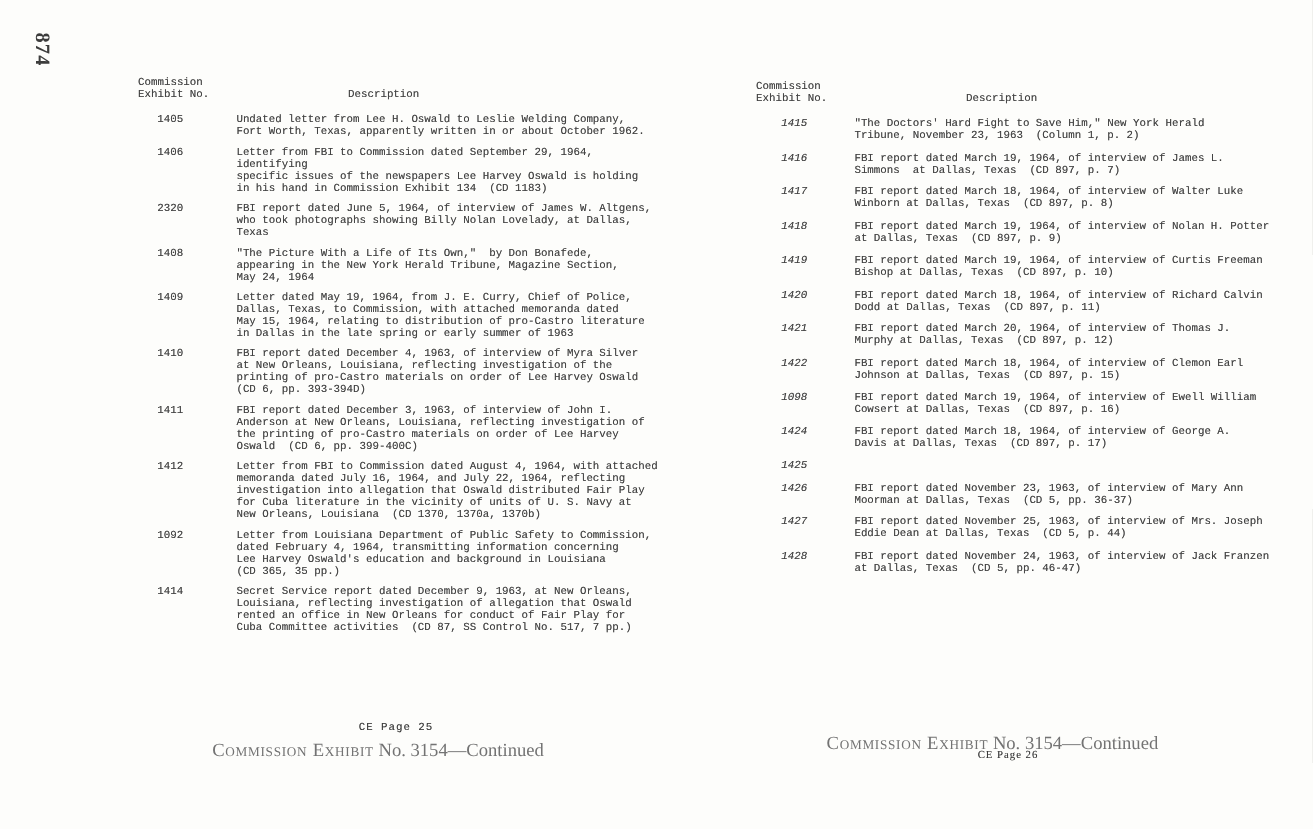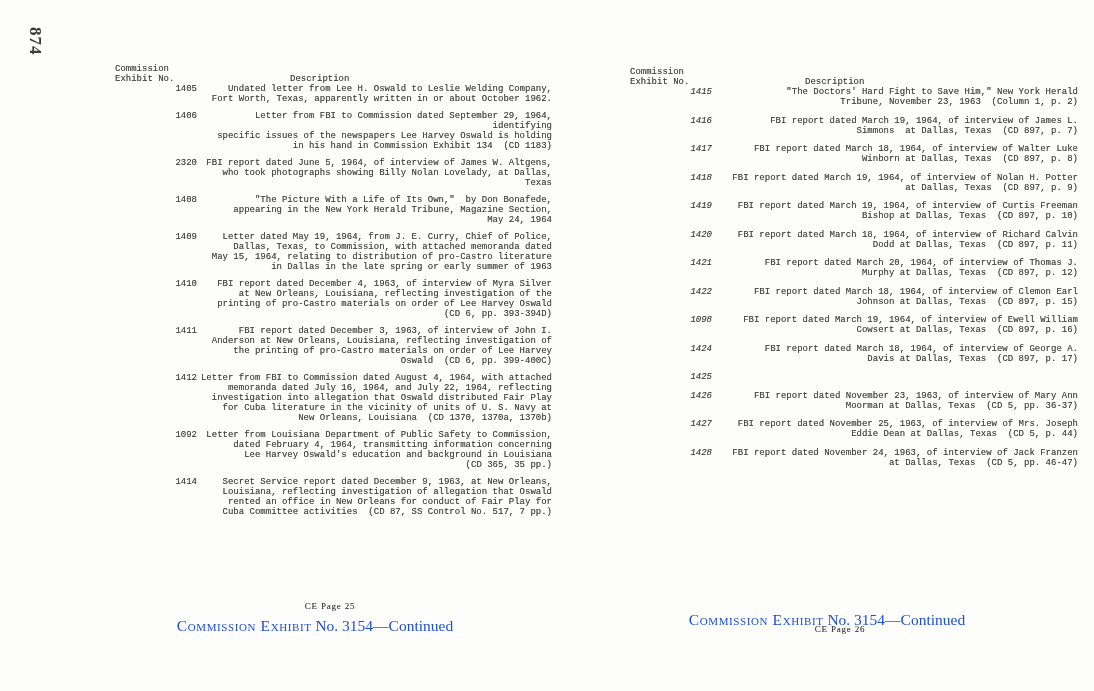--- a/index.html
+++ b/index.html
@@ -29,26 +29,26 @@
   
   .col {
     position: absolute;
     font-size: 9px;
     line-height: 10px;
     text-shadow: 0 0 0.5px rgba(70,70,70,0.55);
   }
   .col-left  { left: 115px; top: 64px; width: 437px; }
   .col-right { left: 630px; top: 67px; width: 448px; }
 
-  .col-header { position: relative; height: 20px; }
+  .col-header { position: relative; height: 20px; margin-bottom: 11px; }
   .hdr-no div { white-space: nowrap; }
   .hdr-desc { position: absolute; left: 175px; top: 10px; white-space: nowrap; }
   .ul { text-underline-offset: 2px; }
 
-  .entry { display: flex; margin-bottom: 7px; text-align: right; }
+  .entry { display: flex; margin-bottom: 7px; }
   .col-right .entry { margin-bottom: 8.5px; }
   .entry .no {
     flex: none;
     width: 82px;
     box-sizing: border-box;
     padding-left: 16px;
     white-space: nowrap;
   }
   .col-right .entry .no { padding-left: 21px; font-style: italic; }
   .entry .desc { flex: 1; white-space: pre-wrap; }
@@ -56,28 +56,28 @@
   
   .ce-page-label {
     position: absolute;
     font-family: "Liberation Serif", serif;
     font-size: 9px;
     letter-spacing: 0.8px;
     color: #3a3a3a;
     text-align: center;
     text-shadow: 0 0 0.4px rgba(70,70,70,0.5);
   }
-  .ce-page-label.left  { left: 115px; top: 601px; width: 430px; }
+  .ce-page-label.left  { left: 115px; top: 601px; width: 430px; font-family: Liberation Mono, monospace; }
   .ce-page-label.right { left: 630px; top: 596px; width: 420px; margin-top: 28px; }
 
   .ce-exhibit-footer {
     position: absolute;
     font-family: "Liberation Serif", serif;
     font-size: 15.5px;
-    color: #1d4ed8;
+    color: #737373;
     text-align: center;
     white-space: nowrap;
   }
   .ce-exhibit-footer.left  { left: 100px; top: 617px; width: 430px; }
   .ce-exhibit-footer.right { left: 612px; top: 611px; width: 430px; }
   .sc { font-variant: small-caps; letter-spacing: 0.6px; }
 </style>
 </head>
 <body>
 

